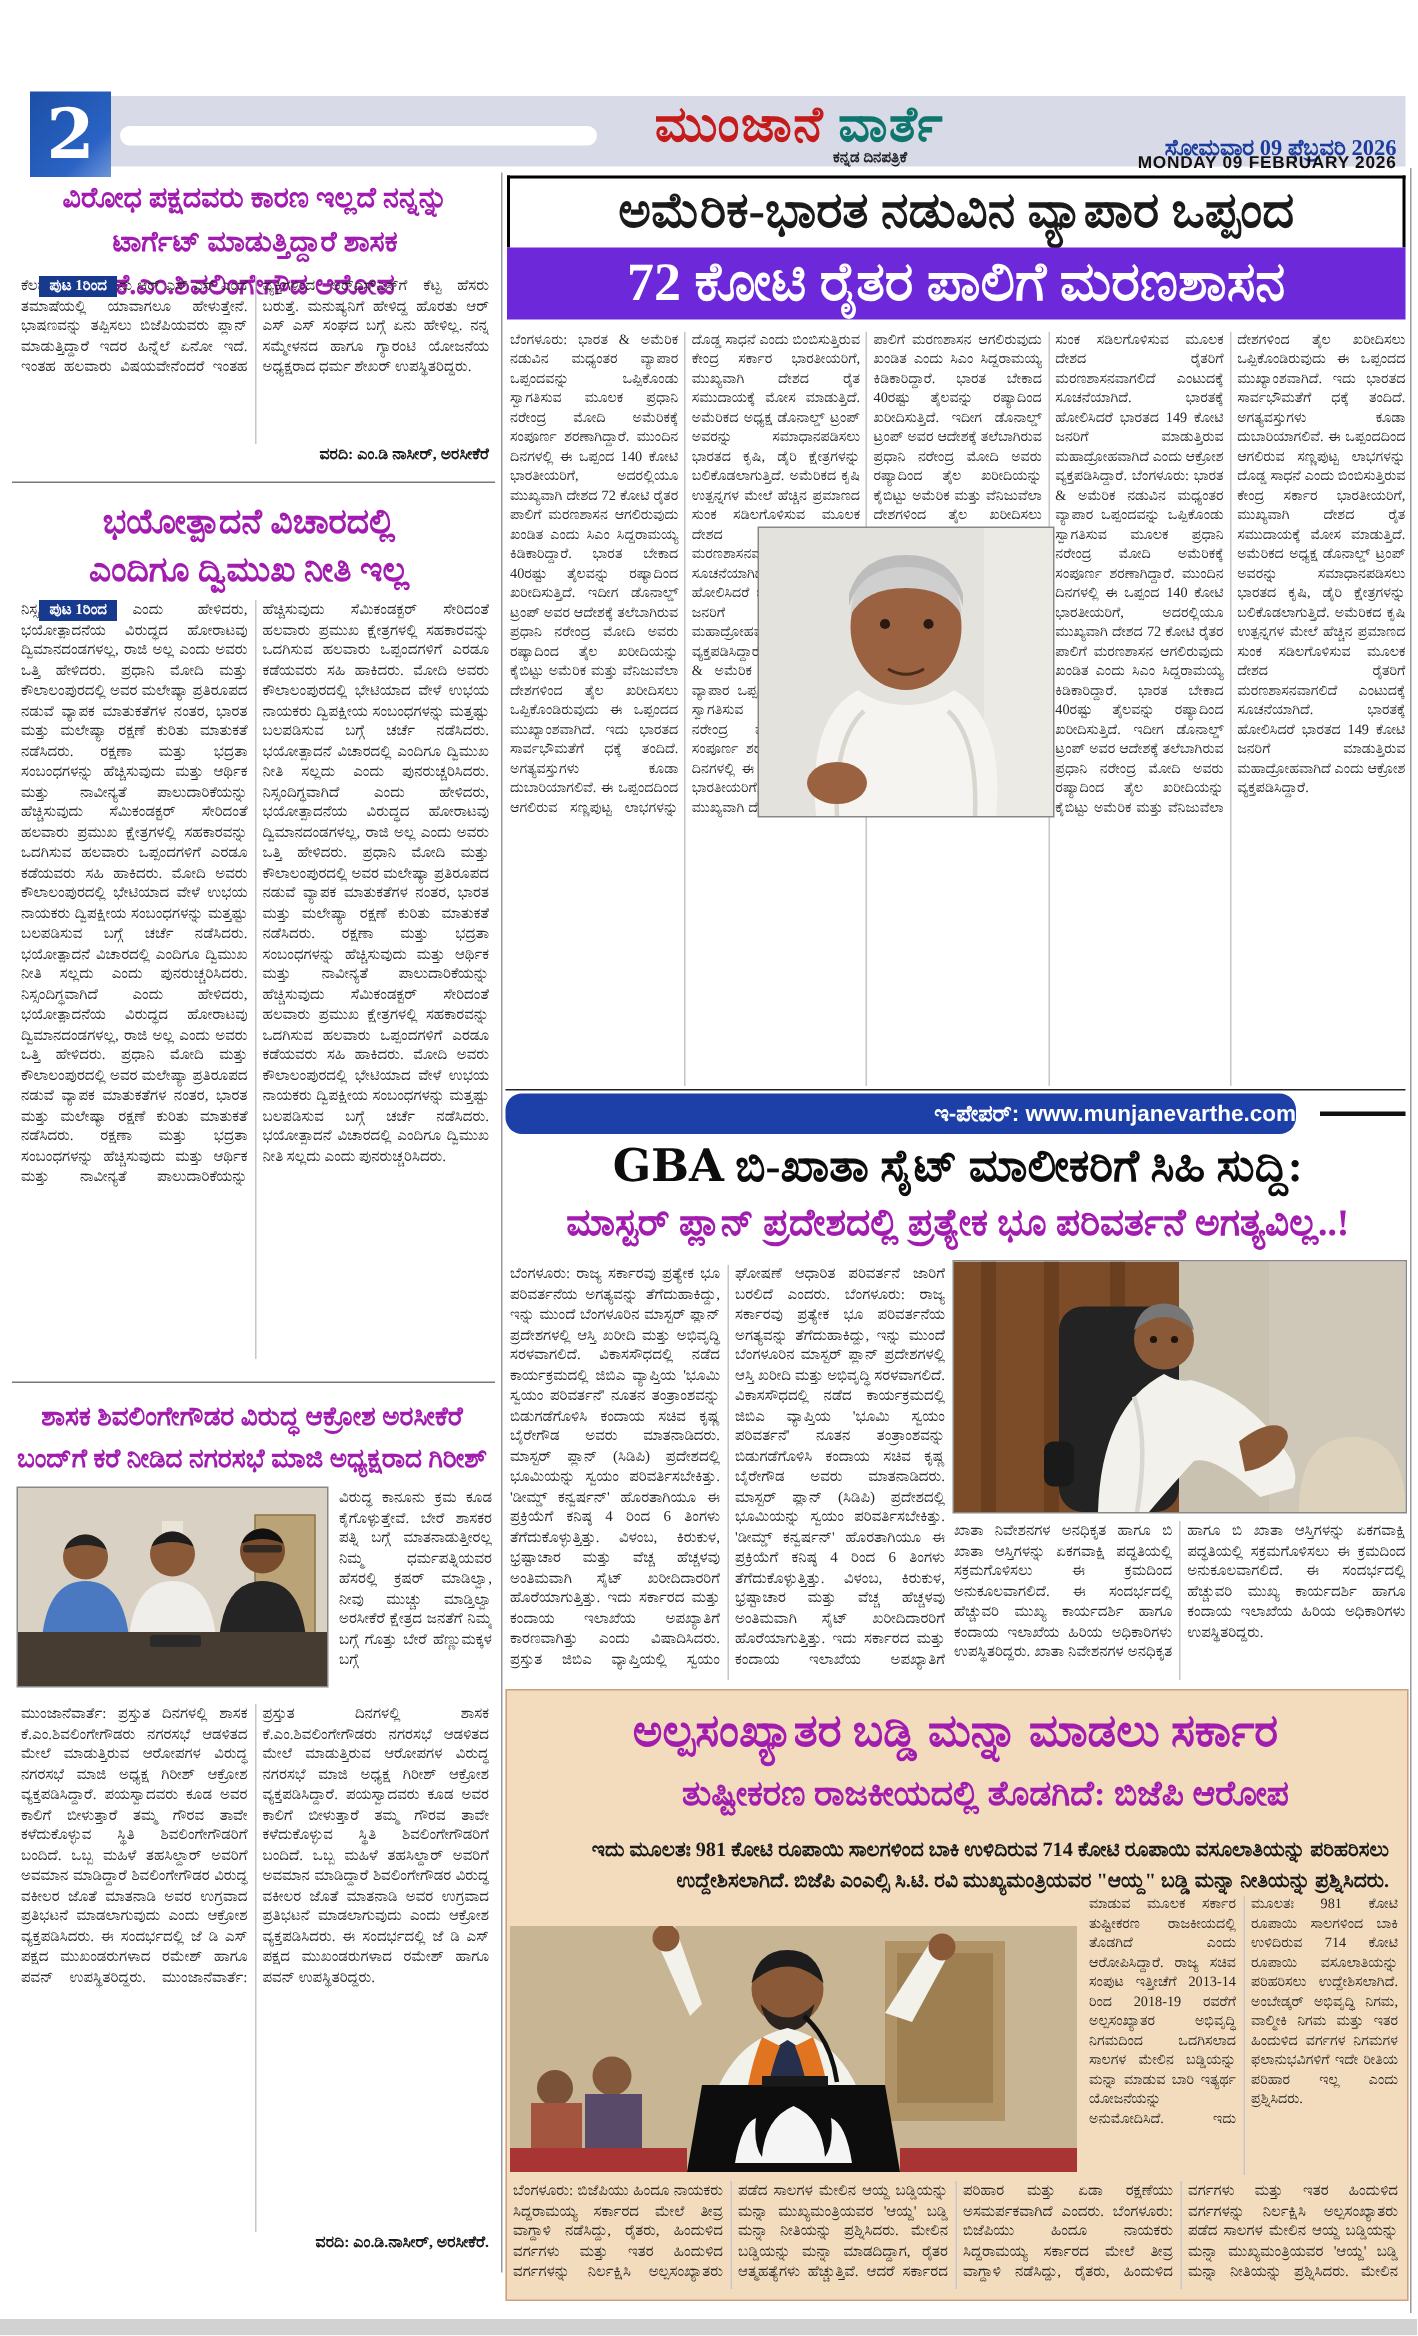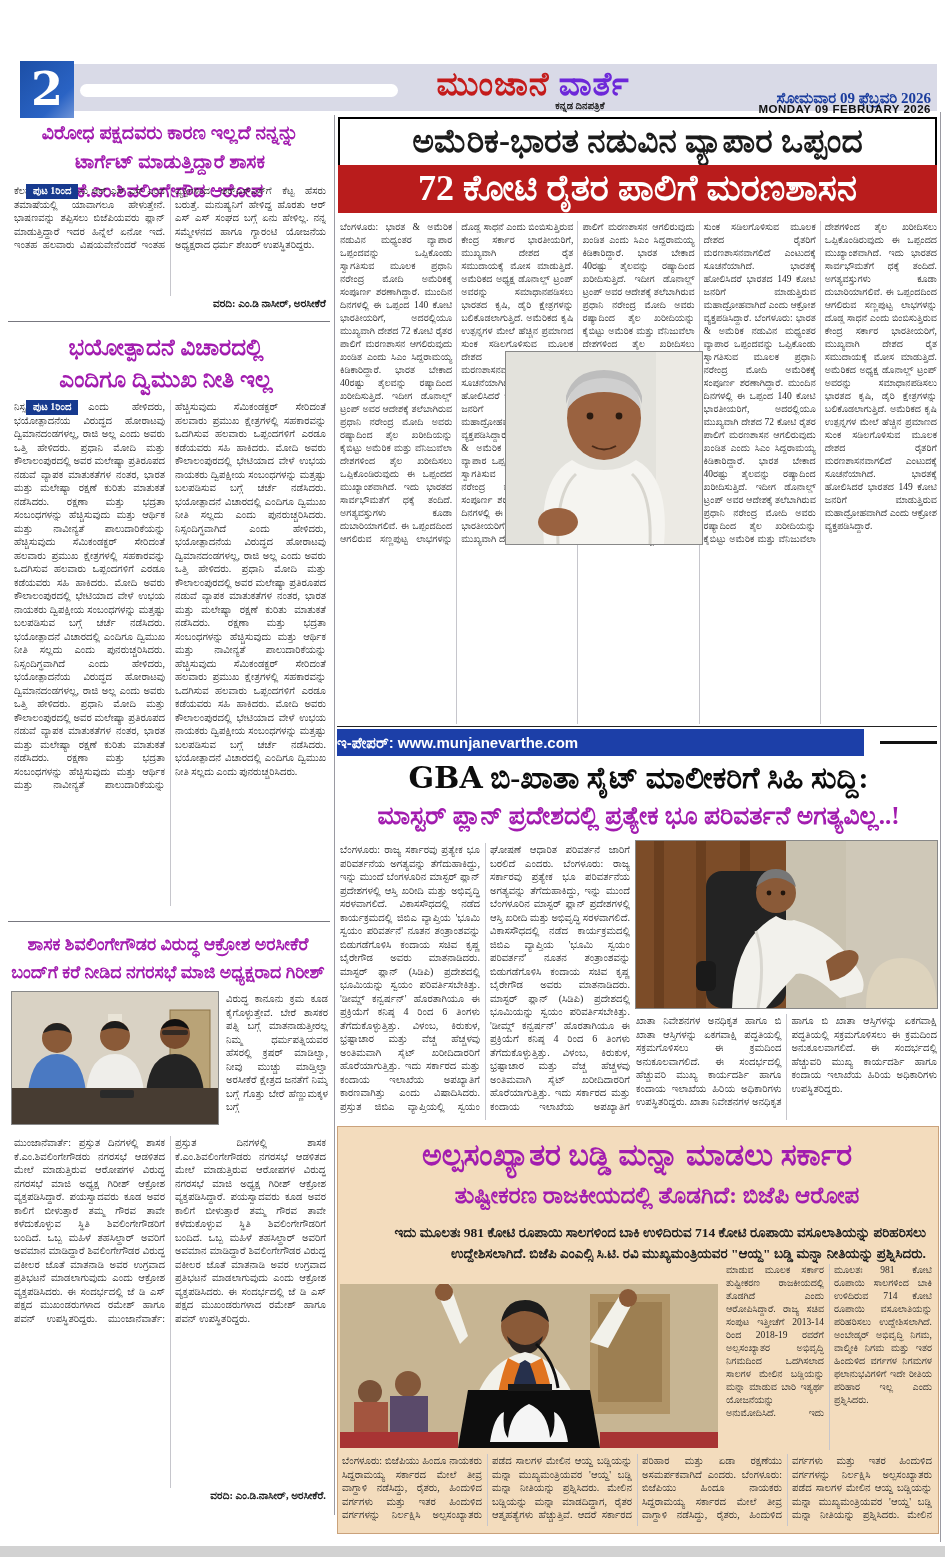--- a/index.html
+++ b/index.html
@@ -7,46 +7,46 @@
         font-family:"Liberation Serif", serif;color:#1b1b1b;}
   .abs{position:absolute;}
   
   .band{background:#d9dae7;}
   .pagenum{background:linear-gradient(135deg,#1c4fa6 0%,#2a63c4 70%,#6f95d8 100%);
            color:#fff;font-family:"DejaVu Serif",serif;font-weight:bold;
            font-size:46px;text-align:center;line-height:56px;}
   .whitepill{background:#ffffff;border-radius:7px;}
   .masthead{font-weight:bold;font-size:33px;letter-spacing:1px;text-align:center;white-space:nowrap;}
   .m-red{color:#c41b1b;}
-  .m-black{color:#6d28d9;text-align:center;}
+  .m-black{color:#0f766e;text-align:center;}
   .m-sub{font-size:10px;font-weight:bold;text-align:center;color:#222;}
   .datebox{background:#ffffff;font-size:10px;font-weight:bold;text-align:right;
            padding:4px 6px 0 0;color:#222;}
   .date-kn{color:#1b3d9e;font-size:15px;font-weight:bold;text-align:right;}
   .date-en{color:#111;font-size:11.5px;font-weight:bold;text-align:right;
            font-family:"Liberation Sans",sans-serif;letter-spacing:.5px;}
   
   .vrule{width:1px;background:#9a9aa2;}
   .hrule{height:1px;background:#77777f;}
   
   .hl{font-weight:bold;color:#a21caf;text-align:center;}
   .kicker{border:2px solid #000;border-bottom:none;background:#fff;
           font-size:33px;font-weight:bold;text-align:center;line-height:45px;white-space:nowrap;}
-  .blackbar{background:#b91c1c;color:#ffffff;font-size:36px;font-weight:bold;
+  .blackbar{background:#6d28d9;color:#ffffff;font-size:36px;font-weight:bold;
             text-align:center;line-height:47px;white-space:nowrap;}
   
   .bt{font-size:10px;line-height:13.5px;text-align:justify;color:#242424;overflow:hidden;}
   .cols2{column-count:2;column-gap:10px;column-rule:1px solid #c6c6cc;}
   .cols4{column-count:4;column-gap:10px;column-rule:1px solid #c6c6cc;}
   .cols5{column-count:5;column-gap:9px;column-rule:1px solid #c6c6cc;}
   .tag{display:inline-block;background:#173a8f;color:#fff;font-size:10px;font-weight:bold;
        padding:1px 7px 2px 7px;}
   .byline{font-size:10.5px;font-weight:bold;text-align:right;color:#1a1a1a;}
   .banner{background:#1c3fa8;color:#ffffff;font-weight:bold;font-size:15px;
-          text-align:left;line-height:27px;font-family:"Liberation Sans",sans-serif;}
+          text-align:right;line-height:27px;font-family:"Liberation Sans",sans-serif;border-radius:11px;}
   .beige{background:#f3dcbd;border:1px solid #caa27b;}
   .subhead{font-size:13.5px;font-weight:bold;text-align:center;line-height:21px;color:#1a1a1a;}
   .photo{display:block;}
   .photo-frame{outline:1px solid #888;}
 </style>
 </head>
 <body>
 
 <div class="page">
 

